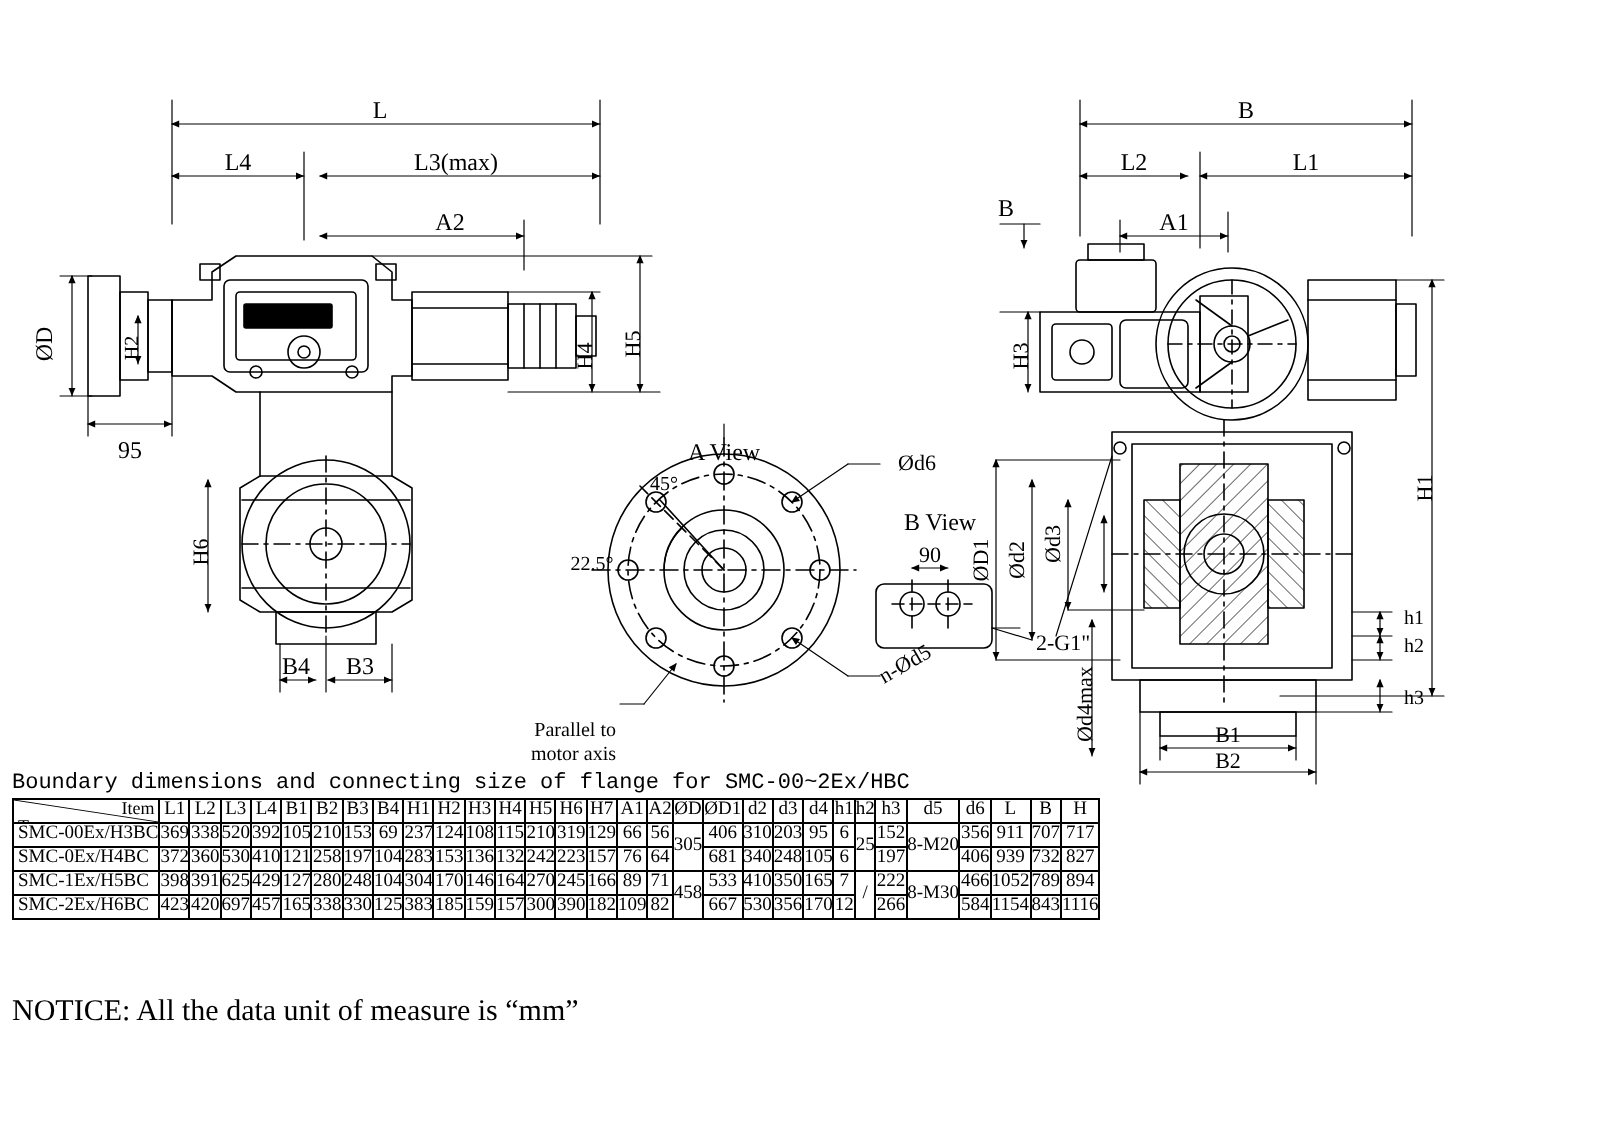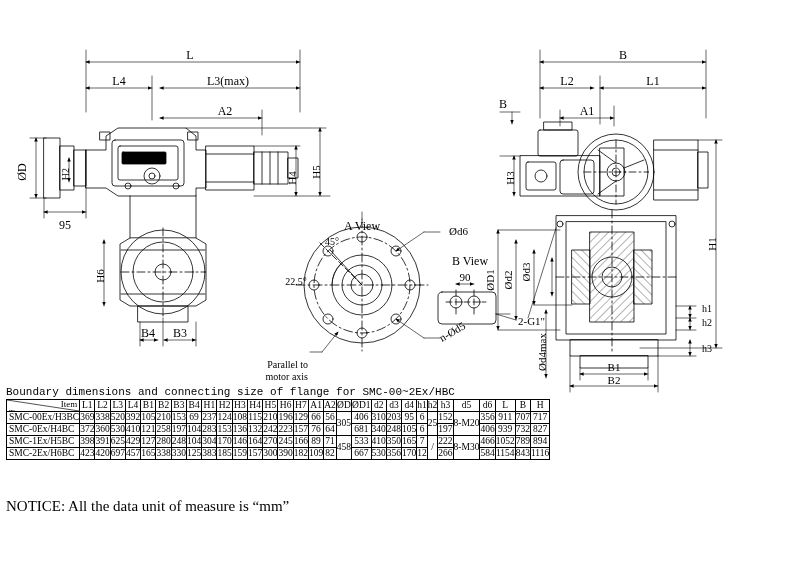--- a/index.html
+++ b/index.html
@@ -376,21 +376,21 @@
           <td>392</td>
           <td>105</td>
           <td>210</td>
           <td>153</td>
           <td>69</td>
           <td>237</td>
           <td>124</td>
           <td>108</td>
           <td>115</td>
           <td>210</td>
-          <td>196</td>
+          <td>319</td>
           <td>129</td>
           <td>66</td>
           <td>56</td>
           <td rowspan="2">305</td>
           <td>406</td>
           <td>310</td>
           <td>203</td>
           <td>95</td>
           <td>6</td>
           <td rowspan="2">25</td>

